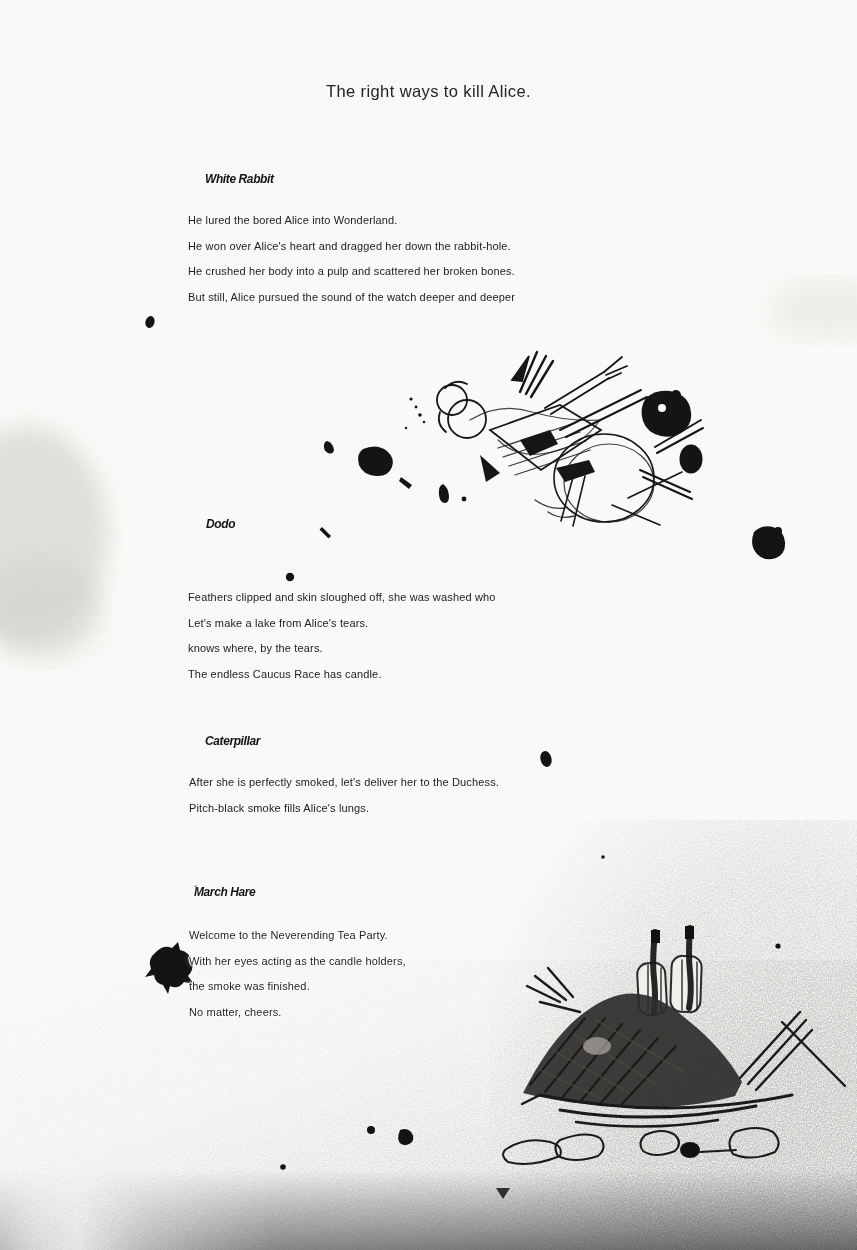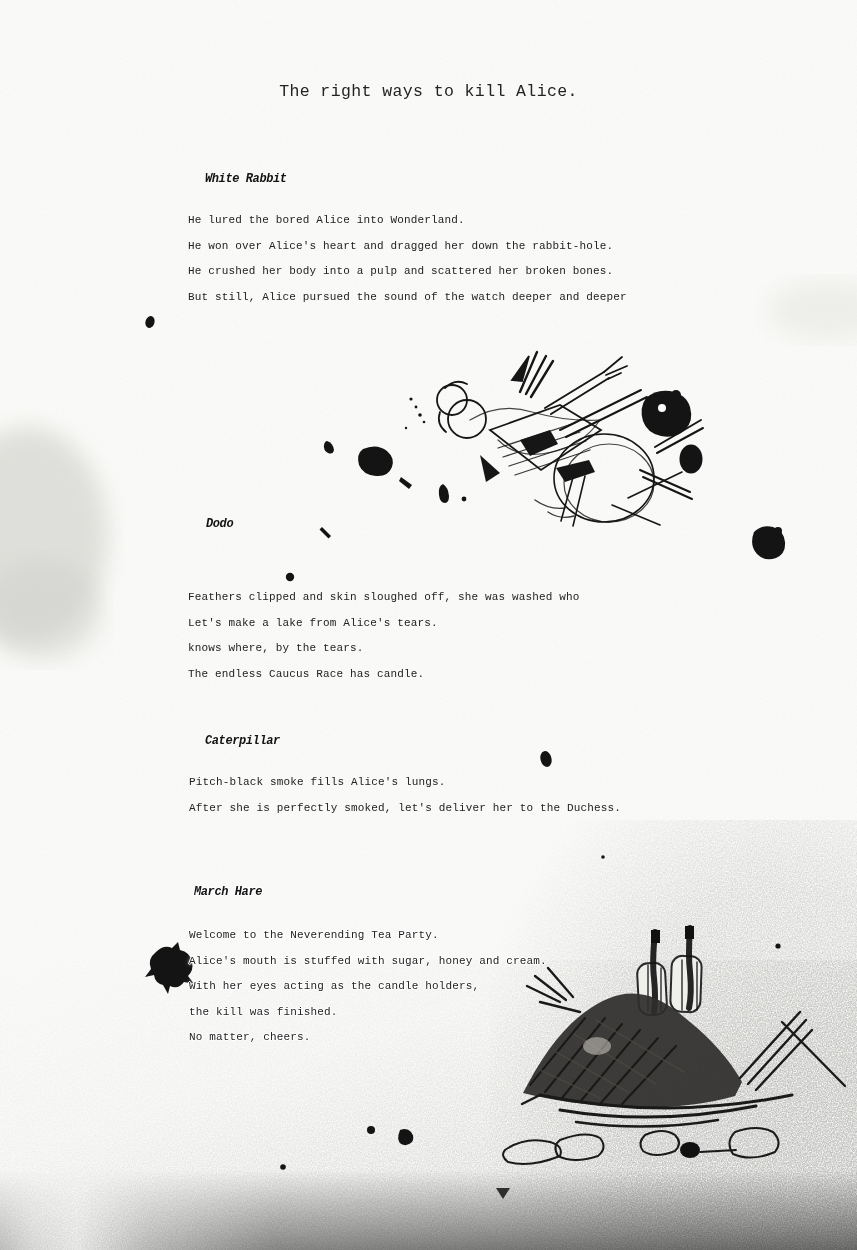--- a/index.html
+++ b/index.html
@@ -1,19 +1,19 @@
 <!DOCTYPE html>
 <html><head>
 <meta charset="utf-8">
 <style>
   html,body{margin:0;padding:0;background:#ffffff;}
   .page{
     position:relative;width:857px;height:1250px;overflow:hidden;
     background:#737373;
-    font-family:Liberation Mono, monospace;
+    font-family:Liberation Sans, sans-serif;
     color:#1f1f1f;
   }
   .art{position:absolute;inset:0;width:857px;height:1250px;}
   .txt{position:absolute;white-space:nowrap;z-index:3;}
   .halo{text-shadow:-1px 0 0 #fff,1px 0 0 #fff,0 -1px 0 #fff,0 1px 0 #fff,0 0 3px #fff,0 0 5px #fff;}
   .page-title{
     left:0;right:0;top:82px;text-align:center;
     font-size:16.5px;letter-spacing:.4px;color:#232323;
   }
   .heading{
@@ -196,26 +196,25 @@
   <div id="h1" class="txt heading">Dodo</div>
   <div id="p1" class="txt passage">
     <div>Feathers clipped and skin sloughed off, she was washed who</div>
     <div>Let's make a lake from Alice's tears.</div>
     <div>knows where, by the tears.</div>
     <div>The endless Caucus Race has candle.</div>
   </div>
 
   <div id="h2" class="txt heading">Caterpillar</div>
   <div id="p2" class="txt passage">
+    <div>After she is perfectly smoked, let's deliver her to the Duchess.</div>
     <div>Pitch-black smoke fills Alice's lungs.</div>
-    <div>After she is perfectly smoked, let's deliver her to the Duchess.</div>
   </div>
 
   <div id="h3" class="txt heading halo">March Hare</div>
   <div id="p3" class="txt passage halo">
     <div>Welcome to the Neverending Tea Party.</div>
-    <div>Alice's mouth is stuffed with sugar, honey and cream.</div>
     <div>With her eyes acting as the candle holders,</div>
-    <div>the kill was finished.</div>
+    <div>the smoke was finished.</div>
     <div>No matter, cheers.</div>
   </div>
 
 </div>
 
 </body></html>

